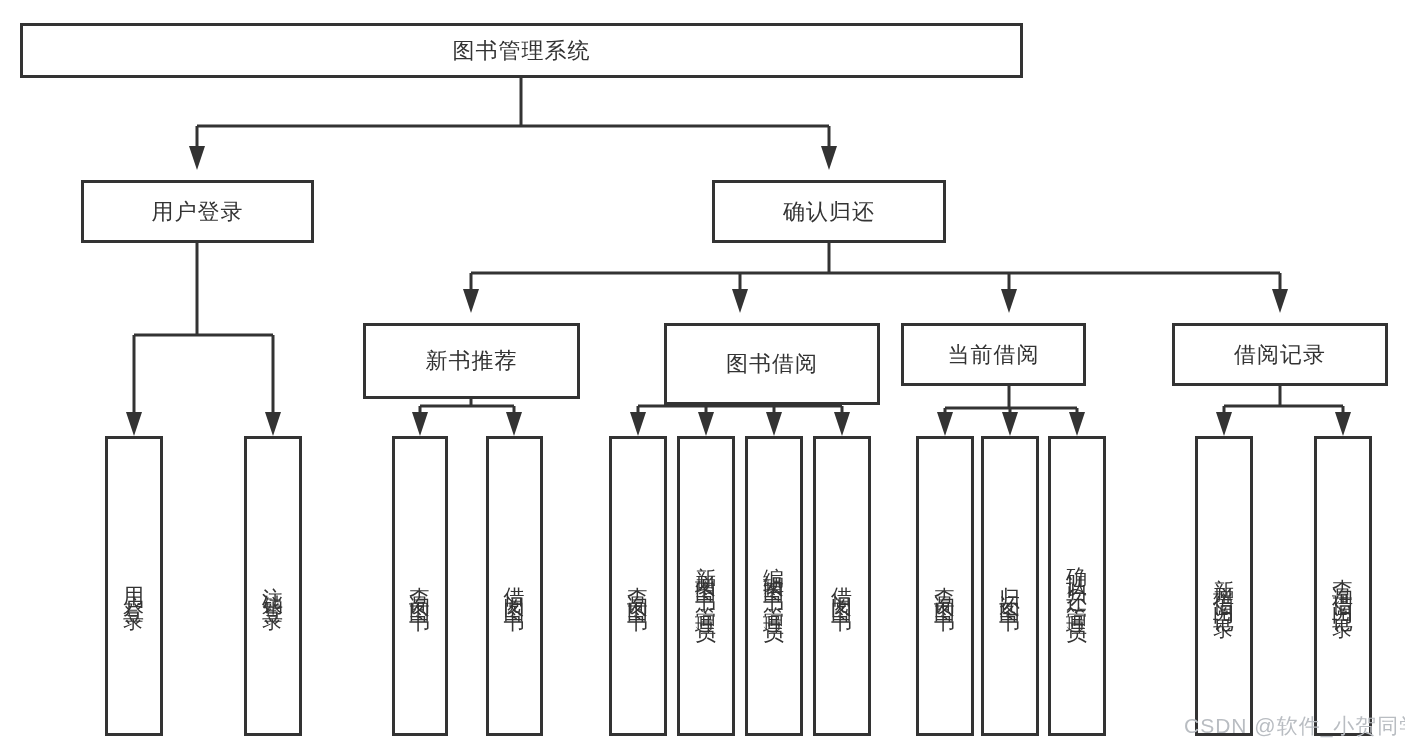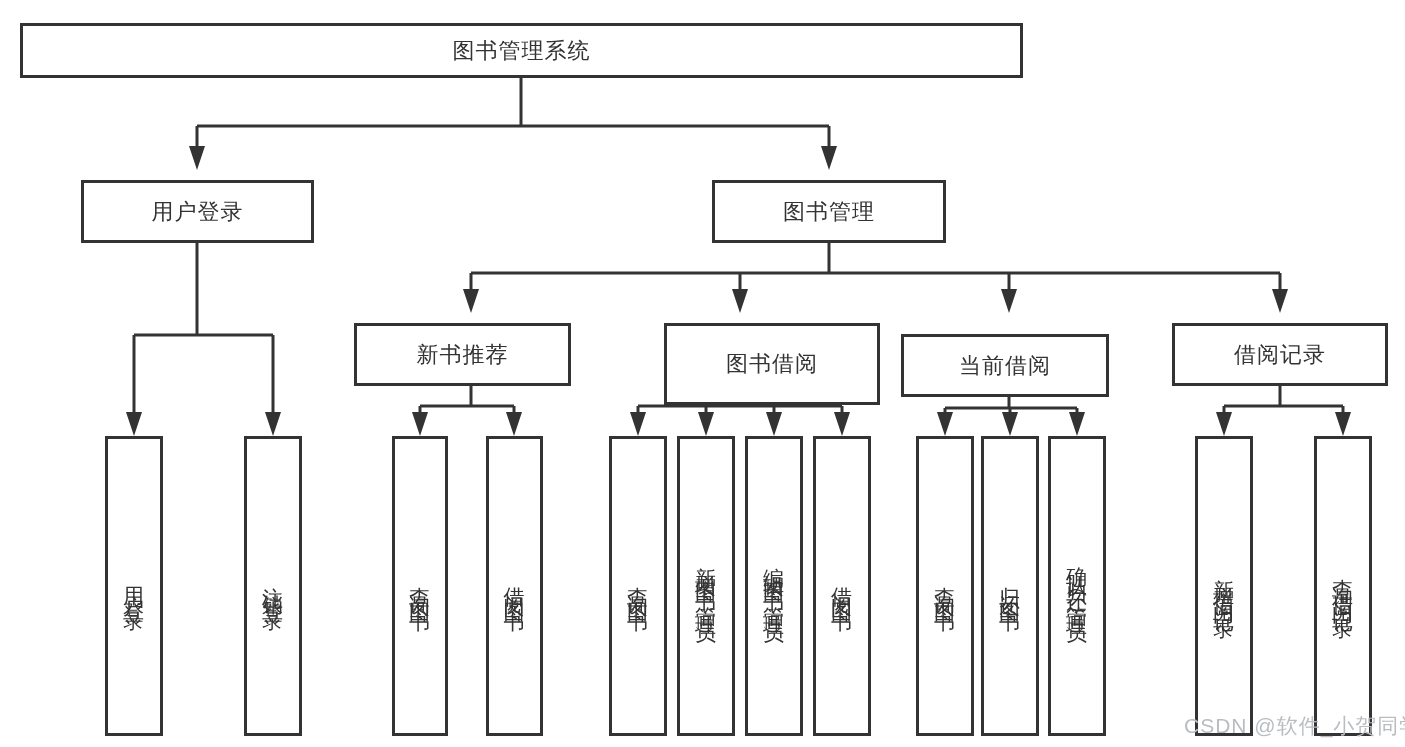--- a/index.html
+++ b/index.html
@@ -112,25 +112,25 @@
     <path d="M1224 406 L1343 406"></path>
     <path d="M1224 406 L1224 426"></path>
     <path d="M1343 406 L1343 426"></path>
     <polygon points="1216,412 1232,412 1224,436"></polygon>
     <polygon points="1335,412 1351,412 1343,436"></polygon>
   </svg>
 
   <div class="node hbox" style="left:20px;top:13px;width:1003px;height:55px">图书管理系统</div>
 
   <div class="node hbox" style="left:81px;top:170px;width:233px;height:63px">用户登录</div>
-  <div class="node hbox" style="left:712px;top:170px;width:234px;height:63px">图书管理</div>
+  <div class="node hbox" style="left:712px;top:170px;width:234px;height:63px">确认归还</div>
 
-  <div class="node hbox" style="left:354px;top:313px;width:217px;height:63px">新书推荐</div>
+  <div class="node hbox" style="left:363px;top:313px;width:217px;height:76px">新书推荐</div>
   <div class="node hbox" style="left:664px;top:313px;width:216px;height:82px">图书借阅</div>
-  <div class="node hbox" style="left:901px;top:324px;width:208px;height:63px">当前借阅</div>
+  <div class="node hbox" style="left:901px;top:313px;width:185px;height:63px">当前借阅</div>
   <div class="node hbox" style="left:1172px;top:313px;width:216px;height:63px">借阅记录</div>
 
   <div class="node vbox" style="left:105px;width:58px">用户登录</div>
   <div class="node vbox" style="left:244px;width:58px">注销登录</div>
 
   <div class="node vbox" style="left:392px;width:56px">查询图书</div>
   <div class="node vbox" style="left:486px;width:57px">借阅图书</div>
 
   <div class="node vbox" style="left:609px;width:58px">查询图书</div>
   <div class="node vbox" style="left:677px;width:58px">新增图书（管理员）</div>

